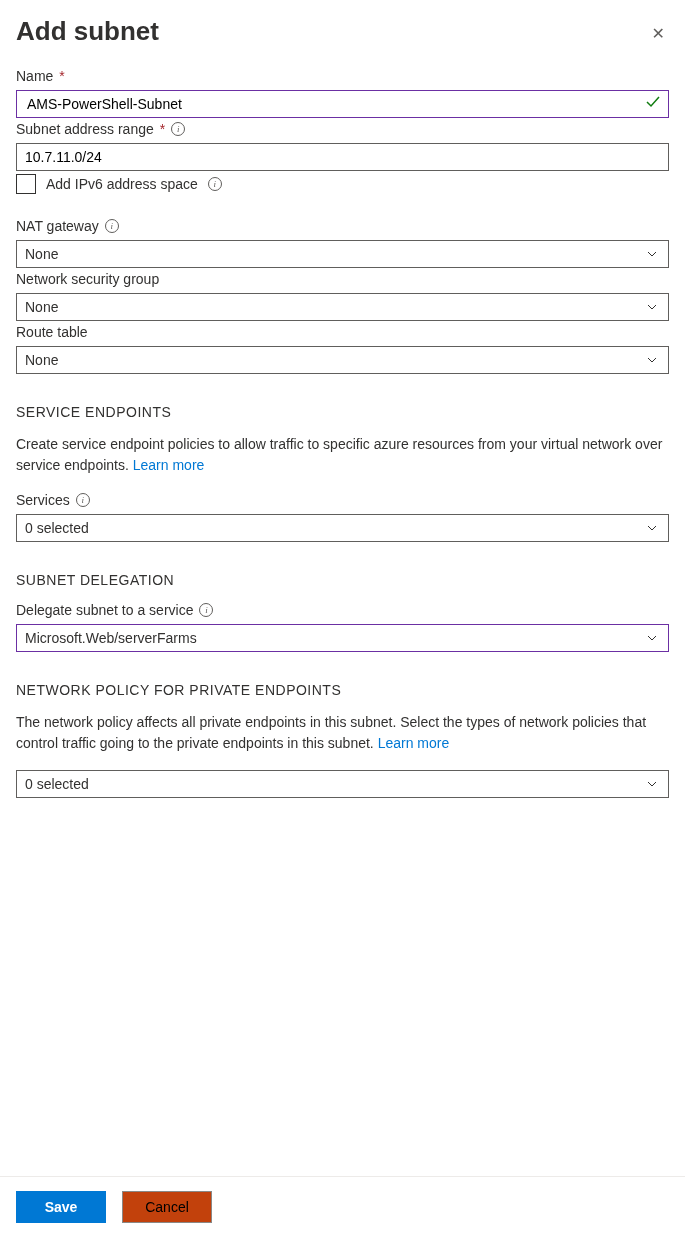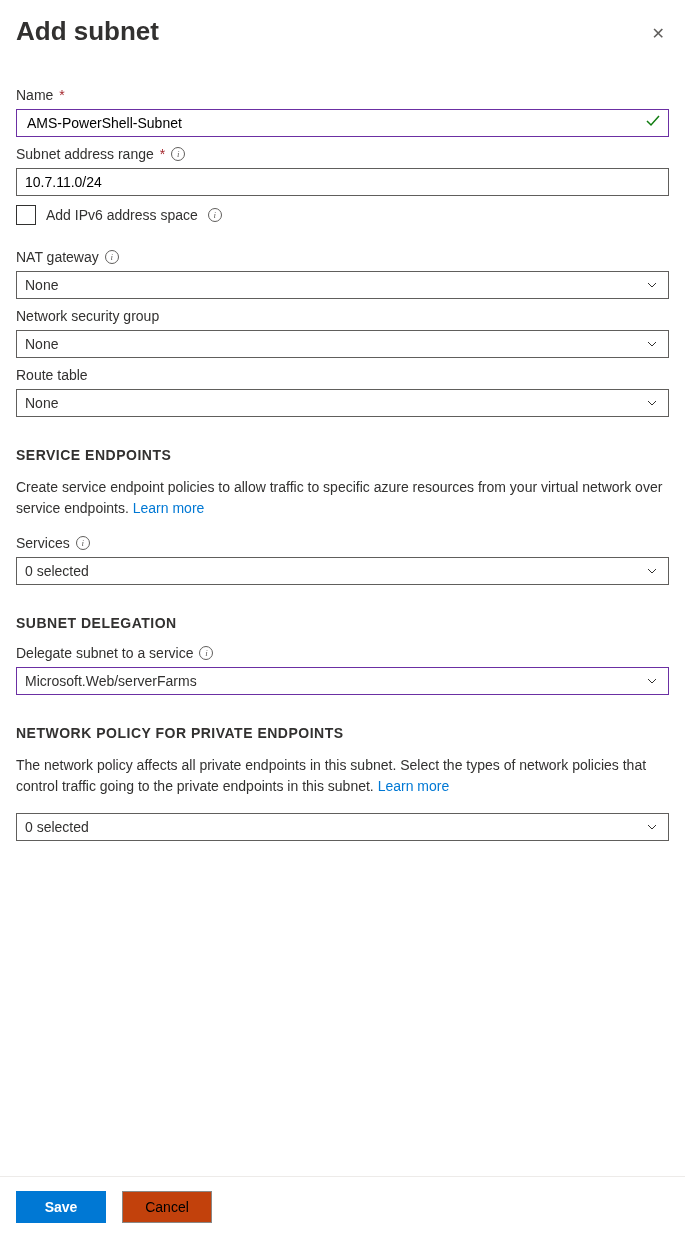--- a/index.html
+++ b/index.html
@@ -10,34 +10,34 @@
     background: #fff;
     width: 685px;
     height: 1237px;
     position: relative;
     padding: 16px;
   }
   .header {
     display: flex;
     justify-content: space-between;
     align-items: flex-start;
-    margin-bottom: 40px;
+    margin-bottom: 21px;
   }
   .header h1 {
     font-size: 26px;
     font-weight: 600;
   }
   .close-icon {
     cursor: pointer;
     font-size: 16px;
     color: #605e5c;
     padding: 4px;
     margin-top: 4px;
   }
-  .field-group { margin-bottom: 9px; }
+  .field-group { margin-bottom: 3px; }
   .field-label {
     display: flex;
     align-items: center;
     gap: 6px;
     margin-bottom: 6px;
     font-size: 14px;
     color: #323130;
   }
   .required { color: #a4262c; }
   .info-icon {
@@ -109,21 +109,21 @@
   .chevron {
     position: absolute;
     right: 10px;
     top: 50%;
     transform: translateY(-50%);
     pointer-events: none;
   }
   .chevron svg { display:block; }
   .section-header {
     font-size: 14px;
-    font-weight: 700;
+    font-weight: 400;
     letter-spacing: 0.5px;
     margin-top: 30px;
     margin-bottom: 14px;
   }
   .section-desc {
     font-size: 14px;
     color: #323130;
     line-height: 1.5;
     margin-bottom: 16px;
   }

